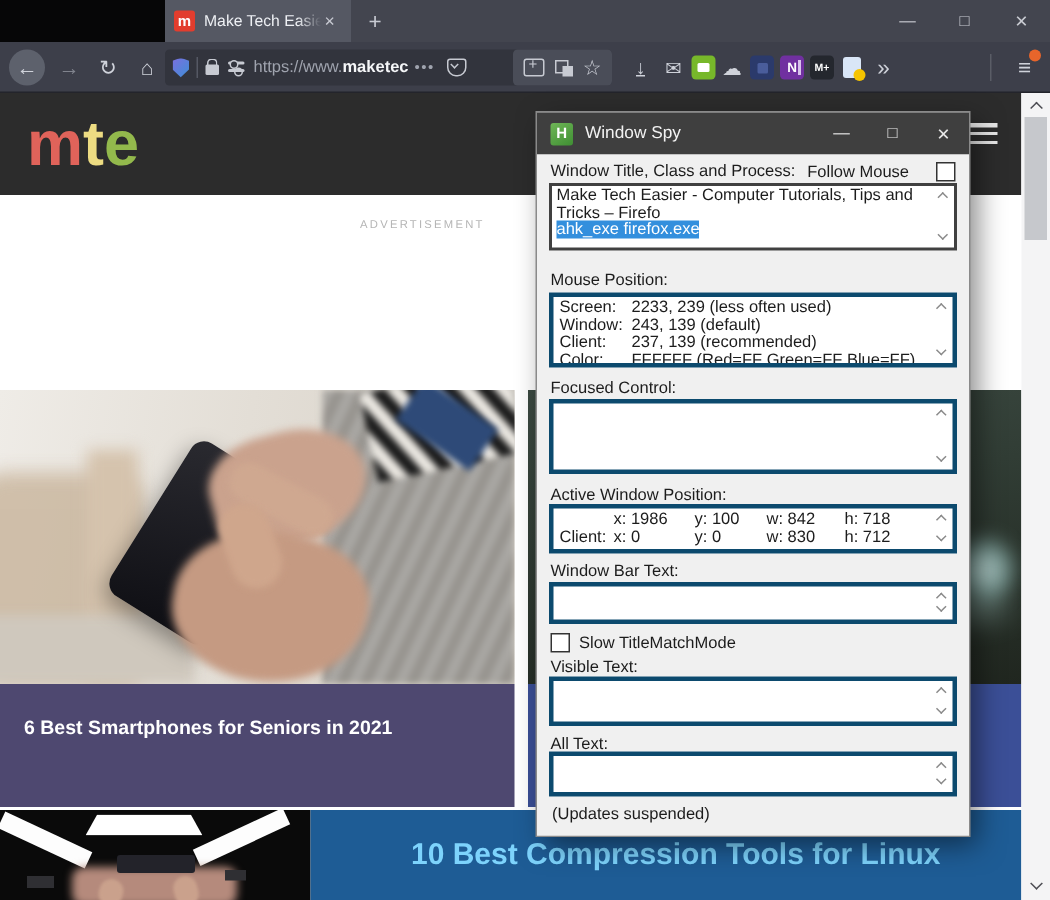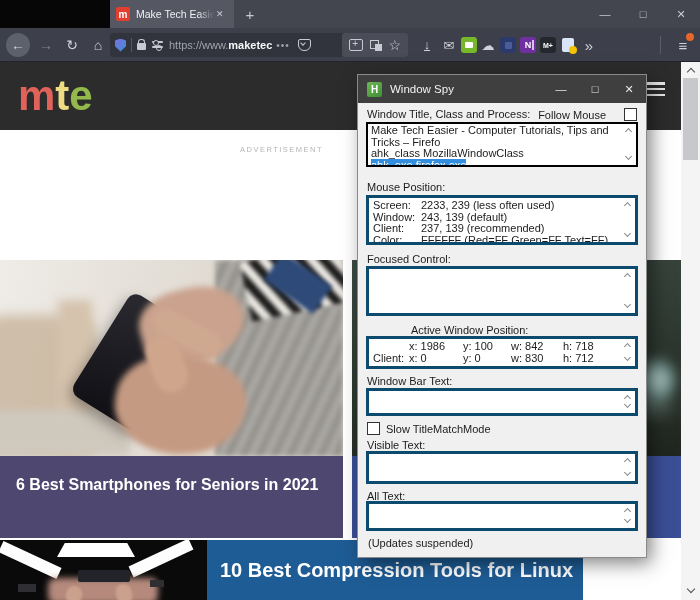--- a/index.html
+++ b/index.html
@@ -106,36 +106,36 @@
               transform:rotate(-20deg);filter:blur(2px);}
 
   .photo2{position:absolute;left:352px;top:198px;width:329px;height:196px;overflow:hidden;
           background:linear-gradient(170deg,#3c4a42 0%,#313d35 40%,#20261f 100%);}
   .photo2 .glow{position:absolute;left:282px;top:95px;width:46px;height:50px;filter:blur(6px);opacity:.9;
           background:radial-gradient(closest-side,#cfe6e4,#7fa39e 55%,transparent);}
   .photo2 .glow2{position:absolute;left:270px;top:130px;width:60px;height:30px;filter:blur(8px);opacity:.5;
           background:radial-gradient(closest-side,#9fc0bc,transparent);}
 
   .cap1{position:absolute;left:0;top:394px;width:343px;height:82px;background:#4e4870;box-sizing:border-box;
-        padding:12px 8px 0 16px;color:#fff;font-size:16px;font-weight:bold;line-height:33px;}
+        padding:12px 8px 0 16px;color:#fff;font-size:13px;font-weight:bold;line-height:33px;}
   .cap2{position:absolute;left:352px;top:394px;width:329px;height:82px;background:#3b4f97;}
 
   .photo3{position:absolute;left:0;top:478px;width:207px;height:60px;background:#0a0a0a;overflow:hidden;}
   .photo3 .lc{position:absolute;left:57px;top:3px;width:78px;height:14px;background:#fff;
               clip-path:polygon(10% 0,90% 0,100% 100%,0 100%);}
   .photo3 .ll{position:absolute;left:-2px;top:14px;width:64px;height:12px;background:#fdfdfd;transform:rotate(25deg);}
   .photo3 .lr{position:absolute;left:128px;top:12px;width:66px;height:12px;background:#fdfdfd;transform:rotate(-25deg);}
   .photo3 .dk{position:absolute;left:48px;top:38px;width:110px;height:26px;background:#b58a7c;border-radius:8px;filter:blur(3px);}
   .photo3 .lp{position:absolute;left:78px;top:30px;width:52px;height:12px;background:#23232a;border-radius:2px;}
   .photo3 .al{position:absolute;left:66px;top:46px;width:16px;height:18px;background:#caa18c;border-radius:8px;filter:blur(1px);transform:rotate(15deg);}
   .photo3 .ar{position:absolute;left:116px;top:44px;width:16px;height:20px;background:#caa18c;border-radius:8px;filter:blur(1px);transform:rotate(-15deg);}
   .photo3 .i1{position:absolute;left:18px;top:44px;width:18px;height:8px;background:#2f2f33;}
   .photo3 .i2{position:absolute;left:150px;top:40px;width:14px;height:7px;background:#2f2f33;}
-  .cap3{position:absolute;left:207px;top:478px;width:376px;height:60px;background:#1e5c95;display:flex;
-        align-items:center;box-sizing:border-box;padding-left:13px;color:#ffffff;font-size:20px;font-weight:bold;}
+  .cap3{position:absolute;left:207px;top:478px;width:474px;height:60px;background:#1e5c95;display:flex;
+        align-items:center;box-sizing:border-box;padding-left:13px;color:#7dd3fc;font-size:20px;font-weight:bold;justify-content:center;}
 
   
   .sb{position:absolute;left:681px;top:62px;width:19px;height:538px;background:#f4f4f5;}
   .sb-arrow{position:absolute;left:0;width:19px;height:15px;display:flex;align-items:center;justify-content:center;}
   .sb-arrow.up{top:1px;} .sb-arrow.dn{bottom:2px;}
   .chev{width:7px;height:7px;position:relative;}
   .chev:before{content:"";position:absolute;left:1px;top:2px;width:5px;height:5px;
                border-left:1.5px solid #4c4c52;border-top:1.5px solid #4c4c52;}
   .chev.up:before{transform:rotate(45deg);}
   .chev.dn:before{transform:rotate(225deg);top:-1px;}
@@ -146,21 +146,21 @@
        box-shadow:0 0 0 1px #8a8a8a,5px 6px 18px rgba(0,0,0,.5);font-size:11px;color:#1c1c1c;}
   .spy-tb{position:absolute;left:0;top:0;width:288px;height:28px;background:#3f3f3f;display:flex;align-items:center;}
   .spy-ico{width:15px;height:15px;margin-left:9px;background:linear-gradient(145deg,#6fb657,#3f8f33);border-radius:2px;
            color:#fff;font-weight:bold;font-size:10px;display:flex;align-items:center;justify-content:center;}
   .spy-title{color:#f2f2f2;font-size:11.5px;margin-left:8px;flex:1;}
   .spy-btn{width:34px;height:28px;display:flex;align-items:center;justify-content:center;color:#e8e8e8;font-size:11px;}
   .spy-body{position:absolute;left:0;top:28px;width:288px;height:454px;background:#f0f0f0;}
   .lbl{position:absolute;left:9px;}
   .sbox{position:absolute;left:8px;width:272px;background:#fff;border:3px solid #0c4a6e;box-sizing:border-box;
         padding:2px 16px 2px 4px;line-height:11.5px;font-size:11px;overflow:hidden;}
-  .sbox.focus{border:2px solid #000000;padding:1px 15px 1px 3px;}
+  .sbox.focus{border:2px solid #404040;padding:1px 15px 1px 3px;}
   .sarr{position:absolute;right:3px;width:8px;height:8px;}
   .sarr.up{top:3px;} .sarr.dn{bottom:3px;}
   .sarr:before{content:"";position:absolute;left:1px;top:2px;width:4px;height:4px;
                border-left:1.2px solid #8a8a8a;border-top:1.2px solid #8a8a8a;}
   .sarr.up:before{transform:rotate(45deg);}
   .sarr.dn:before{transform:rotate(225deg);top:0px;}
   .sel{background:#338fdd;color:#fff;}
   .mrow{display:grid;grid-template-columns:48px 1fr;}
   .arow{display:grid;grid-template-columns:36px 54px 48px 52px 1fr;}
   .cb{width:13px;height:13px;background:#fff;border:1px solid #333;box-sizing:border-box;}
@@ -320,21 +320,20 @@
     <div class="spy-body">
 
       <div class="lbl" style="top:5px;">Window Title, Class and Process:</div>
       <div class="fm">
         <span>Follow Mouse</span>
         <div class="cb"></div>
       </div>
 
       <div class="sbox focus" style="top:19px;height:45px;">
         <div>Make Tech Easier - Computer Tutorials, Tips and Tricks – Firefo</div>
-        <div>ahk_class MozillaWindowClass</div>
         <div><span class="sel">ahk_exe firefox.exe</span></div>
 
         <div class="sarr up"></div>
         <div class="sarr dn"></div>
       </div>
 
       <div class="lbl" style="top:78px;">Mouse Position:</div>
       <div class="sbox" style="top:92px;height:50px;">
         <div class="mrow">
             <span>Screen:</span>
@@ -343,33 +342,33 @@
         <div class="mrow">
             <span>Window:</span>
             <span>243, 139 (default)</span>
           </div>
         <div class="mrow">
             <span>Client:</span>
             <span>237, 139 (recommended)</span>
           </div>
         <div class="mrow">
             <span>Color:</span>
-            <span>FFFFFF (Red=FF Green=FF Text=FF)</span>
+            <span>FFFFFF (Red=FF Green=FF Blue=FF)</span>
           </div>
         <div class="sarr up"></div>
         <div class="sarr dn"></div>
       </div>
 
       <div class="lbl" style="top:150px;">Focused Control:</div>
       <div class="sbox" style="top:163px;height:50px;">
         <div class="sarr up"></div>
         <div class="sarr dn"></div>
       </div>
 
-      <div class="lbl" style="top:221px;margin-left:44px;">Active Window Position:</div>
+      <div class="lbl" style="top:221px;">Active Window Position:</div>
       <div class="sbox" style="top:233px;height:33px;">
         <div class="arow">
             <span></span>
             <span>x: 1986</span>
             <span>y: 100</span>
             <span>w: 842</span>
             <span>h: 718</span>
           </div>
         <div class="arow">
             <span>Client:</span>

